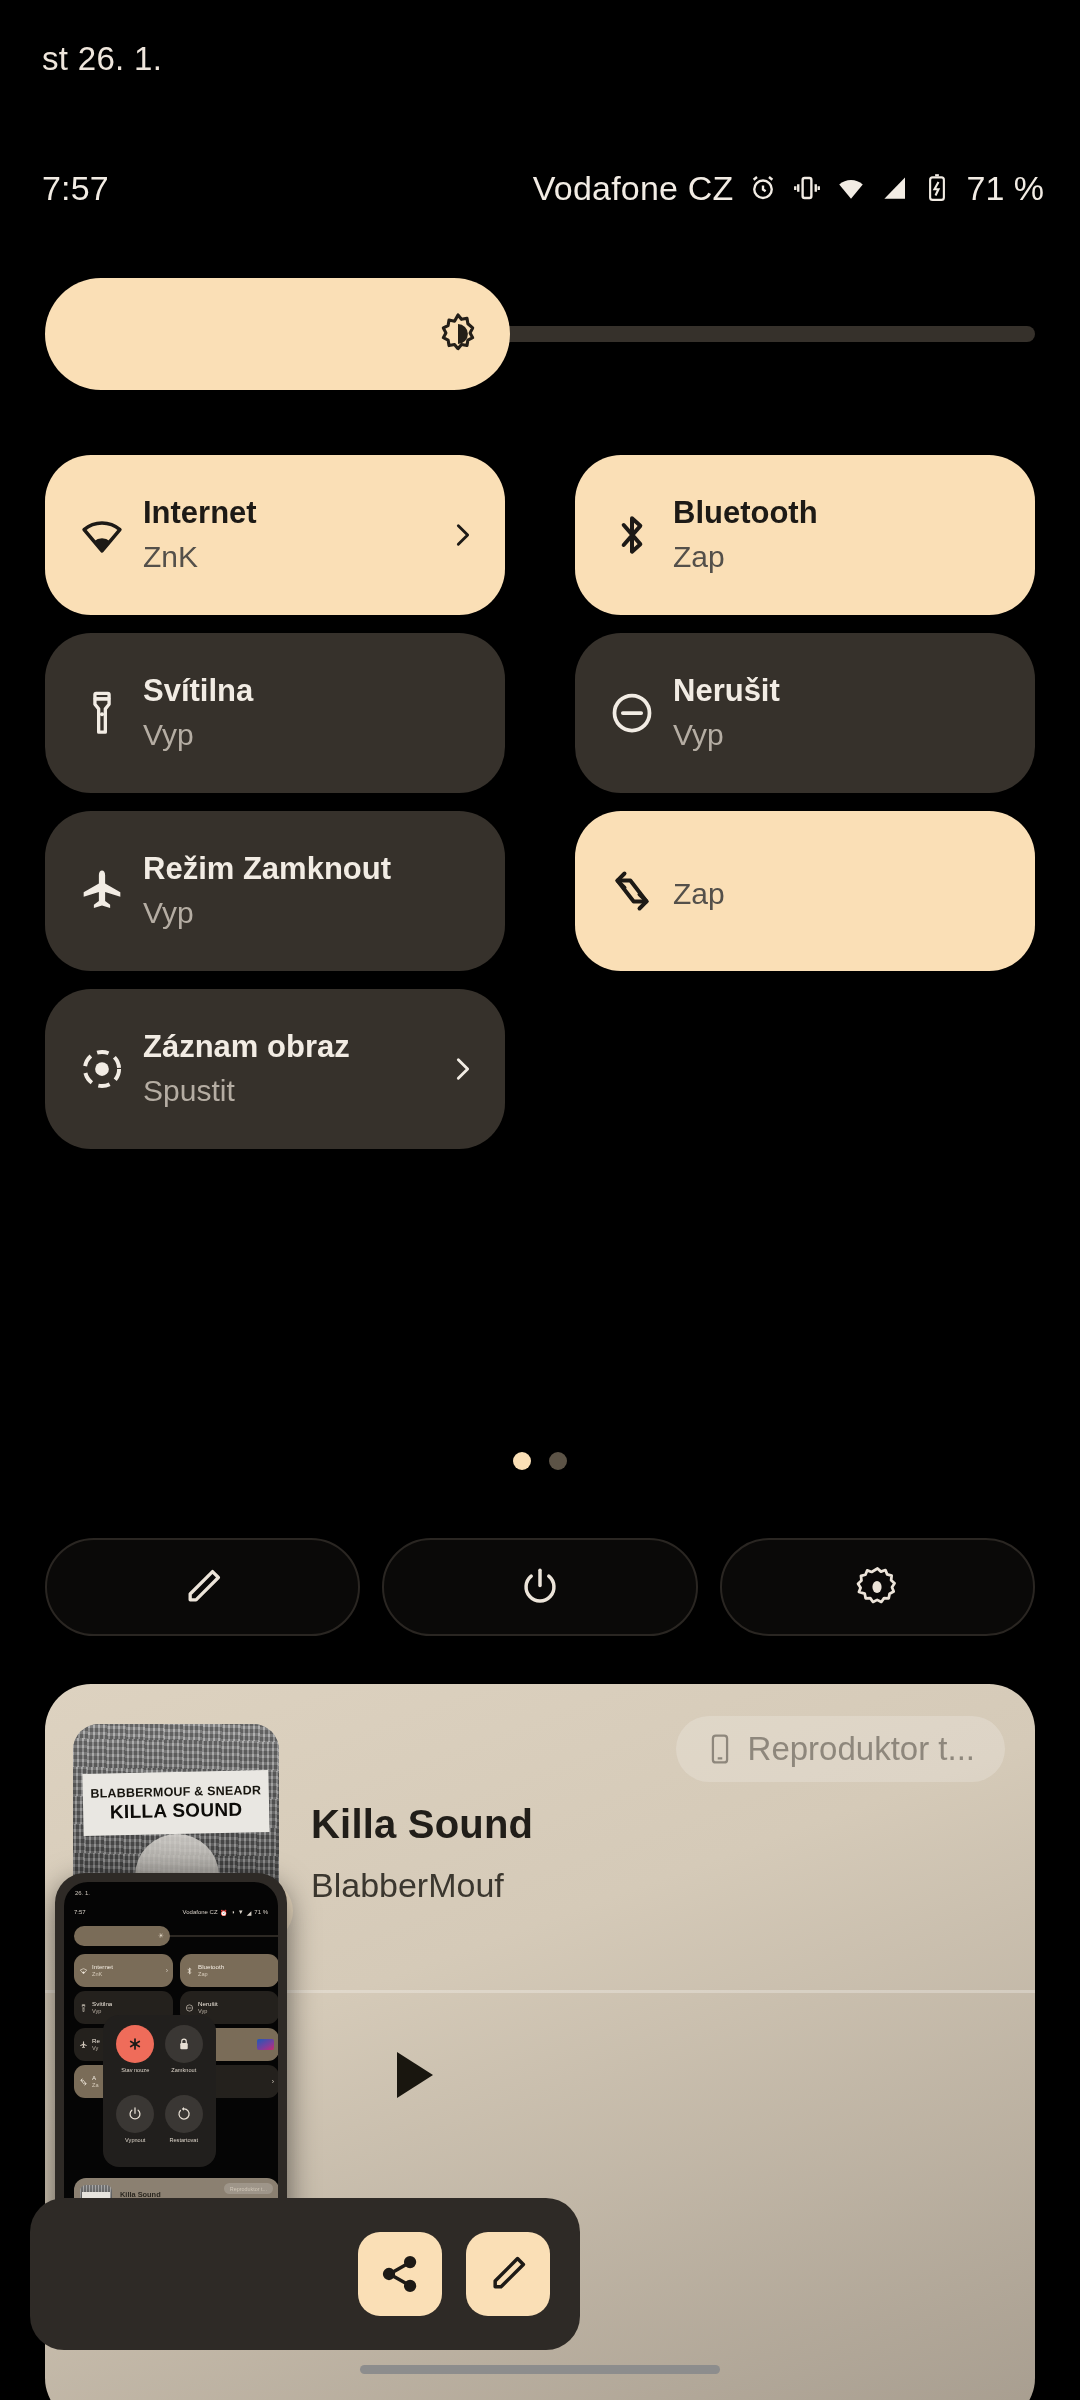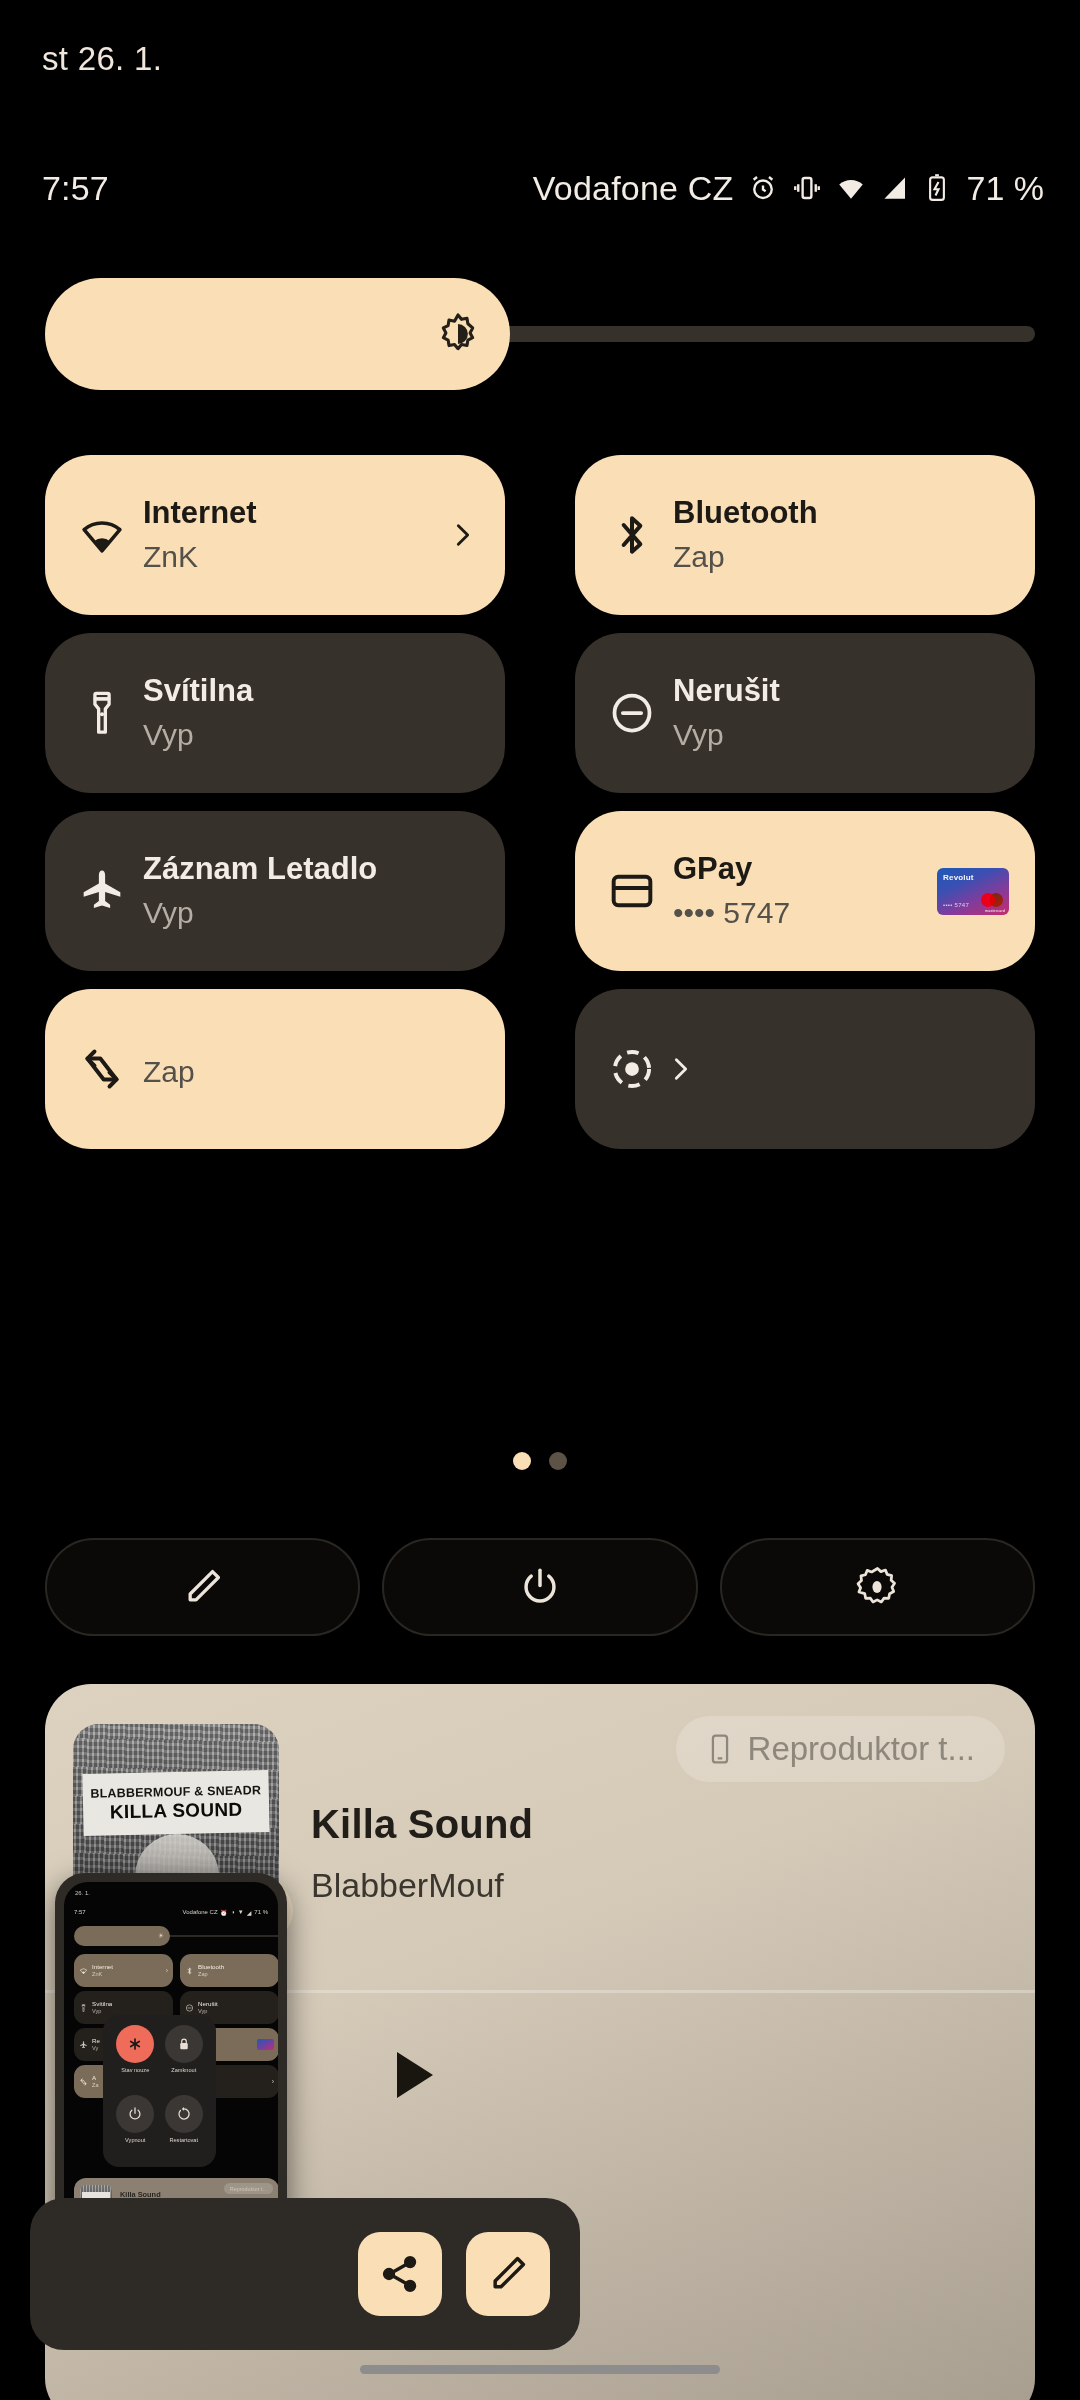--- a/index.html
+++ b/index.html
@@ -427,62 +427,45 @@
           <span class="tile-sub" style="display: block;">Vyp</span>
         </span>
       </div>
       <div class="tile off">
         <span class="tile-ico">
           <svg width="50" height="50" viewBox="0 0 24 24">
             <path d="M12 2.2c.9 0 1.5.9 1.5 2.1v4.1l7.3 4.2v2.1l-7.3-2.2v4.3l2.4 1.8v1.6L12 19l-3.9 1.2v-1.6l2.4-1.8v-4.3L3.2 14.7v-2.1l7.3-4.2V4.3c0-1.2.6-2.1 1.5-2.1z" fill="#f2ece4"></path>
           </svg>
         </span>
         <span class="tile-txt" style="display: block;">
-          <span class="tile-title" style="display: block;">Záznam Letadlo</span>
+          <span class="tile-title" style="display: block;">Režim Zamknout</span>
           <span class="tile-sub" style="display: block;">Vyp</span>
-        </span>
-      </div>
-      <div class="tile on">
-        <span class="tile-ico">
-          <svg width="50" height="50" viewBox="0 0 24 24">
-            <rect x="3.2" y="5.2" width="17.6" height="13.6" rx="2.2" fill="none" stroke="#1d1a16" stroke-width="1.9"></rect>
-            <path d="M3.2 10.6h17.6" stroke="#1d1a16" stroke-width="1.9"></path>
-          </svg>
-        </span>
-        <span class="tile-txt" style="display: block;">
-          <span class="tile-title" style="display: block;">GPay</span>
-          <span class="tile-sub" style="display: block;">•••• 5747</span>
-        </span>
-        <span class="tile-card">
-          <span class="rv-logo">Revolut</span>
-          <span class="rv-num">•••• 5747</span>
-          <span class="mc">
-            <i class="l"></i>
-            <i class="r"></i>
-          </span>
-          <span class="mc-txt">mastercard</span>
         </span>
       </div>
       <div class="tile on">
         <span class="tile-ico">
           <svg width="50" height="50" viewBox="0 0 24 24">
             <path d="M8.4 3.6 5 7l3.4 3.4M15.6 20.4 19 17l-3.4-3.4" fill="none" stroke="#1d1a16" stroke-width="1.9" stroke-linecap="round" stroke-linejoin="round"></path>
             <path d="M5 7h6.2L19 17h-6.2z" fill="none" stroke="#1d1a16" stroke-width="1.9" stroke-linejoin="round"></path>
           </svg>
         </span>
         <span class="tile-txt" style="display: block;">
           <span class="tile-sub" style="display: block;">Zap</span>
         </span>
       </div>
       <div class="tile off">
         <span class="tile-ico">
           <svg width="50" height="50" viewBox="0 0 24 24">
             <circle cx="12" cy="12" r="8.2" fill="none" stroke="#f2ece4" stroke-width="1.9" stroke-dasharray="5.6 3.4"></circle>
             <circle cx="12" cy="12" r="3.3" fill="#f2ece4"></circle>
           </svg>
+        </span>
+        <span class="tile-txt" style="display: block;">
+          <span class="tile-title fade" style="display: block;">Záznam obraz</span>
+          <span class="tile-sub" style="display: block;">Spustit</span>
         </span>
         <span class="tile-chev">
           <svg width="34" height="34" viewBox="0 0 24 24" fill="none" stroke="#f2ece4" stroke-width="2" stroke-linecap="round" stroke-linejoin="round">
             <path d="M9.4 5.4 16 12l-6.6 6.6"></path>
           </svg>
         </span>
       </div>
     </div>
 
   <div class="dots" id="dots">

